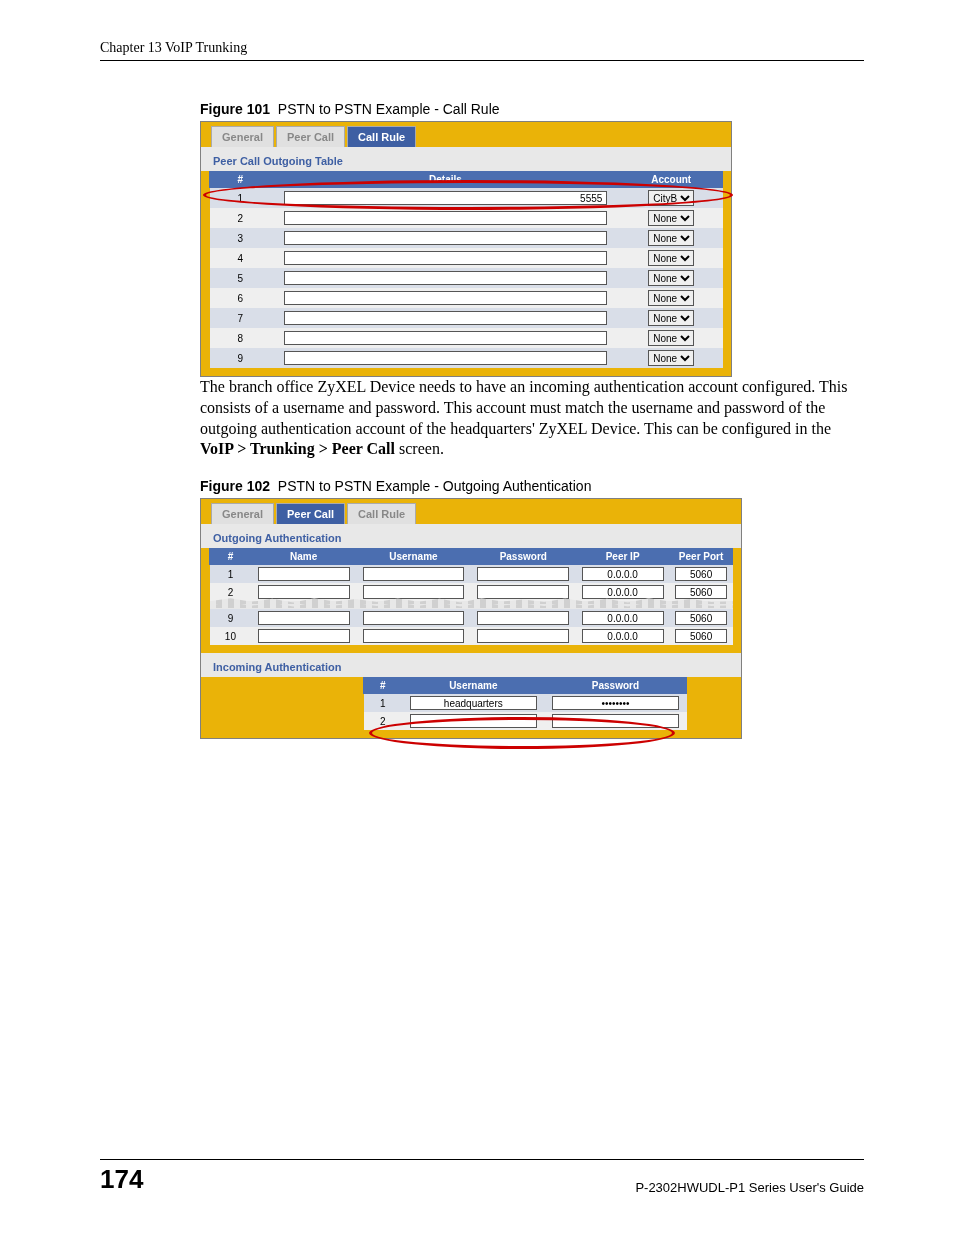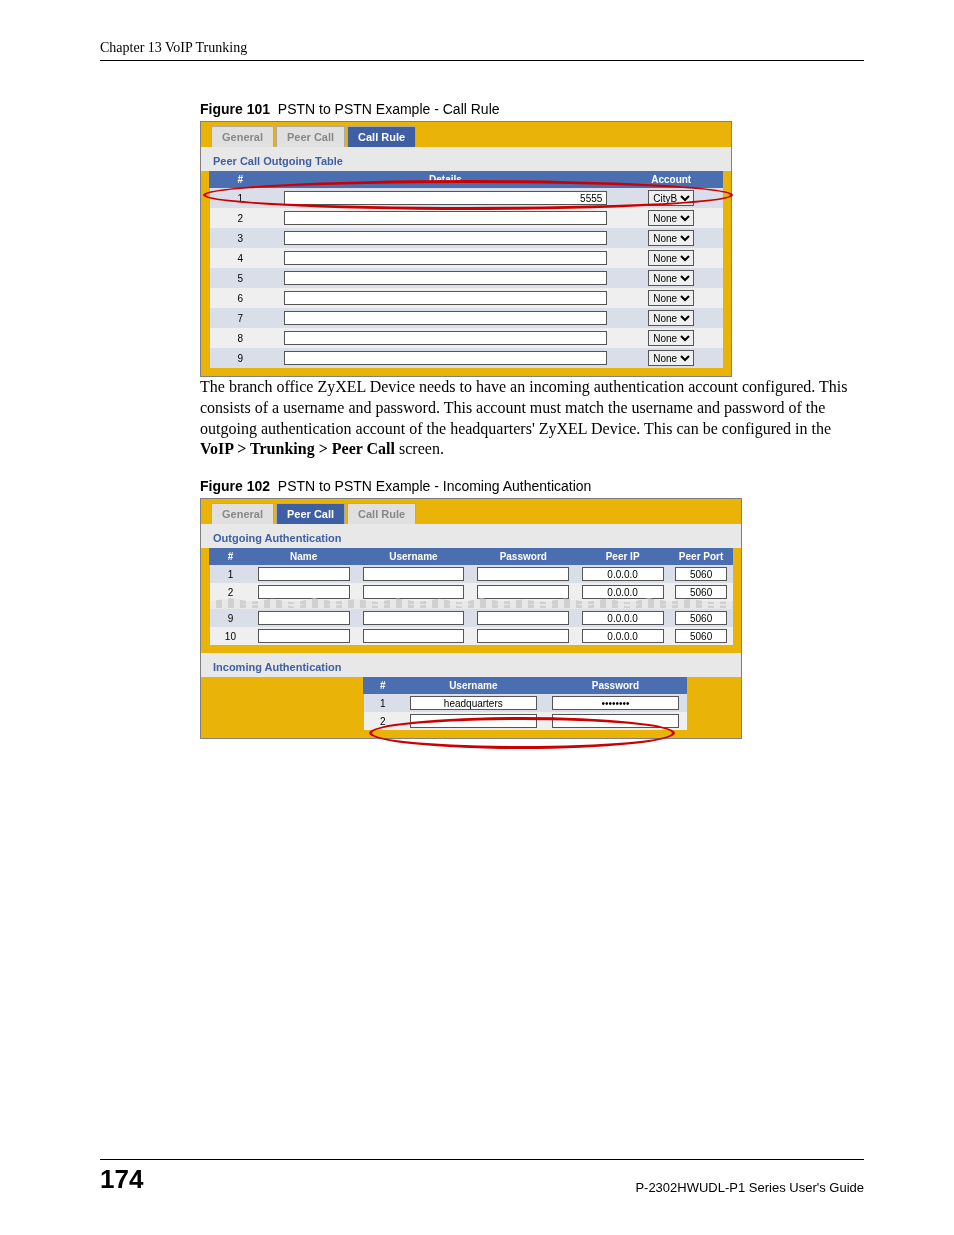--- a/index.html
+++ b/index.html
@@ -242,21 +242,21 @@
     </table>
     <div class="ring" style="left:2px; top:58px; width:524px; height:24px;"></div>
   </div>
 
 
   <div class="body-text">
     <span>The branch office ZyXEL Device needs to have an incoming authentication account configured. This consists of a username and password. This account must match the username and password of the outgoing authentication account of the headquarters' ZyXEL Device. This can be configured in the </span><b>VoIP &gt; Trunking &gt; Peer Call</b><span> screen.</span>
   </div>
 
   <div class="caption" style="margin-top:18px">
-    <b>Figure 102</b>&nbsp;&nbsp;<span class="caption-normal">PSTN to PSTN Example - Incoming Authentication</span>
+    <b>Figure 102</b>&nbsp;&nbsp;<span class="caption-normal">PSTN to PSTN Example - Outgoing Authentication</span>
   </div>
 
   <div class="screenshot fig102 highlight-ring">
     <div class="tabs">
       <div class="tab">General</div>
       <div class="tab active">Peer Call</div>
       <div class="tab">Call Rule</div>
     </div>
 
     <div class="subhead">Outgoing Authentication</div>

